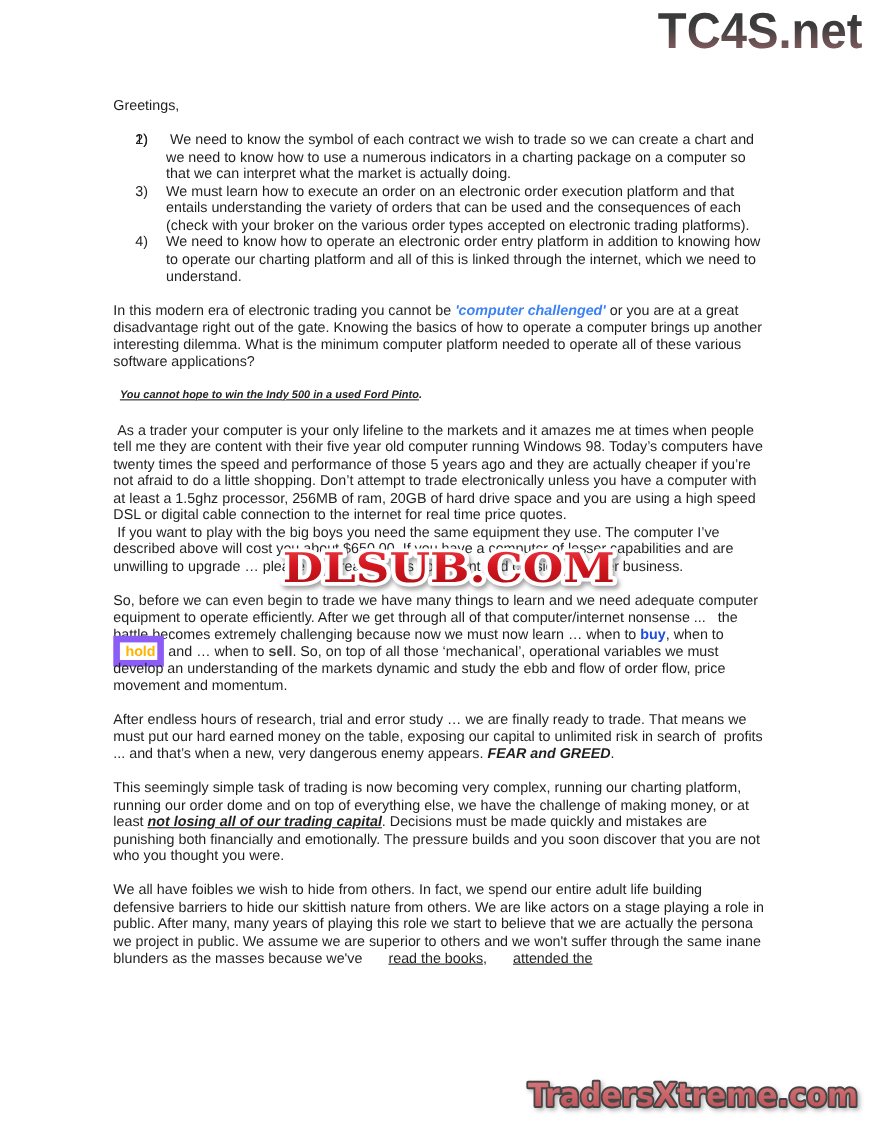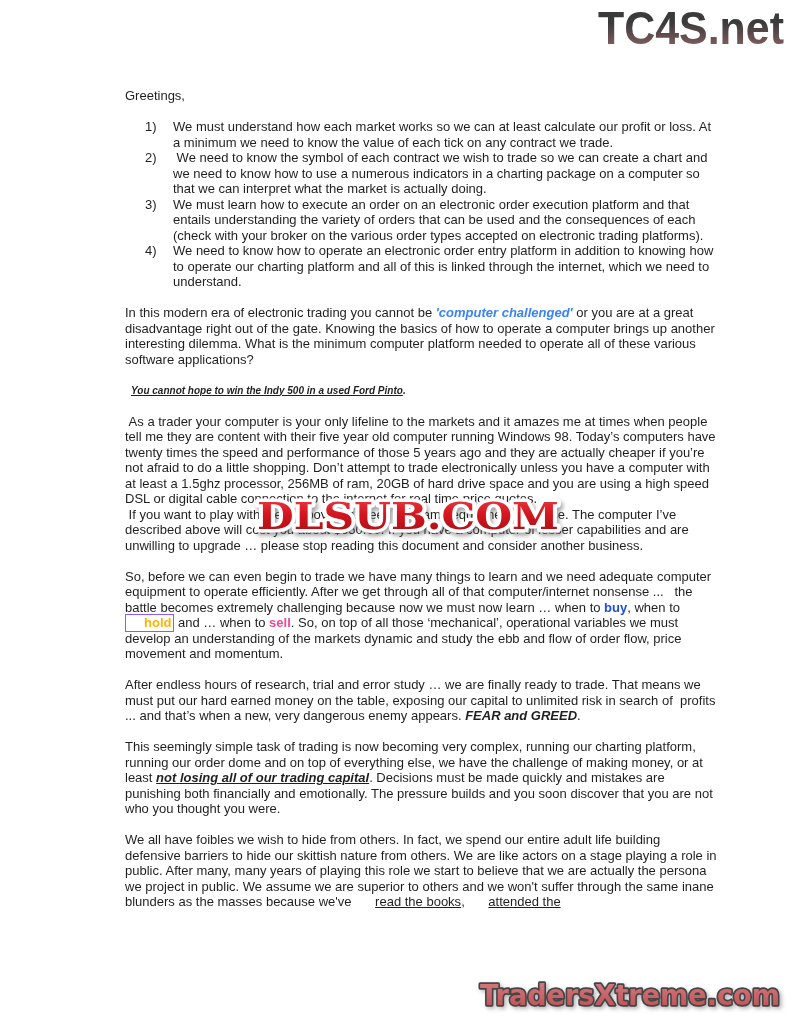--- a/index.html
+++ b/index.html
@@ -5,45 +5,45 @@
   html, body { margin: 0; padding: 0; }
   body {
     width: 791px; height: 1024px;
     background: #ffffff;
     position: relative;
     font-family: "Liberation Sans", sans-serif;
     overflow: hidden;
   }
   .content {
     position: absolute;
-    left: 125px; top: 88px;
+    left: 103px; top: 88px;
     width: 592px;
     font-size: 13px;
     line-height: 15.5px;
     color: #1f1f1f;
   }
   .para { margin: 0 0 15.5px 0; }
   .para.tight { margin-bottom: 0; }
   .list { margin: 0 0 15.5px 0; }
   .li { position: relative; padding-left: 48px; }
   .li .num { position: absolute; left: 20px; top: 0; }
   .heading {
     font-weight: bold;
     font-style: italic;
     font-size: 10px;
     padding-left: 6px;
   }
   .heading .hu { text-decoration: underline; }
   .red-bi { color: #3b82f6; font-weight: bold; font-style: italic; }
   .b-blue { color: #1d4ed8; font-weight: bold; }
-  .b-red  { color: #ec4899; font-weight: bold; }
+  .b-red  { color: #404040; font-weight: bold; }
   .hold-box {
     color: #ffb400; font-weight: bold;
-    border: 1px solid #8b5cf6;
-    padding: 0 2px 1px 18px;
+    border: 6px solid #8b5cf6;
+    padding: 0 2px 1px 5px;
   }
   .bi  { font-weight: bold; font-style: italic; }
   .biu { font-weight: bold; font-style: italic; text-decoration: underline; }
   .u   { text-decoration: underline; margin-left: 20px; }
   .logo-svg { position: absolute; }
   #tc4s-logo { left: 592px; top: 0px; }
   #dlsub-logo { left: 243px; top: 485px; }
   #tx-logo { left: 470px; top: 968px; }
 </style>
 </head>
@@ -62,21 +62,20 @@
 <div class="content">
 
   <div class="para">
     <span>Greetings,</span>
   </div>
 
 
   <div class="list">
     <div class="li">
       <span class="num">1)</span>
-      <span>We must understand how each market works so we can at least calculate our profit or loss. At a minimum we need to know the value of each tick on any contract we trade.</span>
     </div>
     <div class="li">
       <span class="num">2)</span>
       <span>&nbsp;We need to know the symbol of each contract we wish to trade so we can create a chart and we need to know how to use a numerous indicators in a charting package on a computer so that we can interpret what the market is actually doing.</span>
     </div>
     <div class="li">
       <span class="num">3)</span>
       <span>We must learn how to execute an order on an electronic order execution platform and that entails understanding the variety of orders that can be used and the consequences of each (check with your broker on the various order types accepted on electronic trading platforms).</span>
     </div>
     <div class="li">

